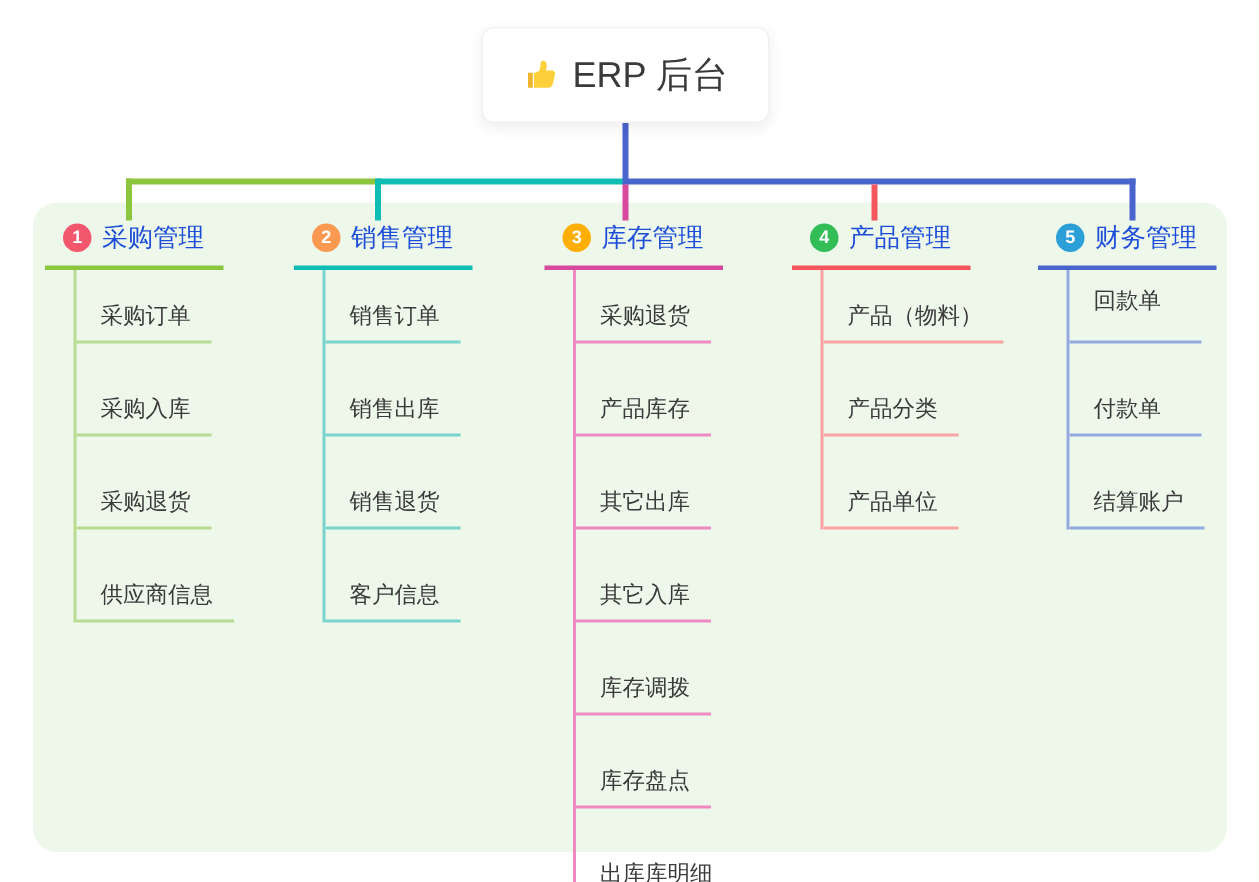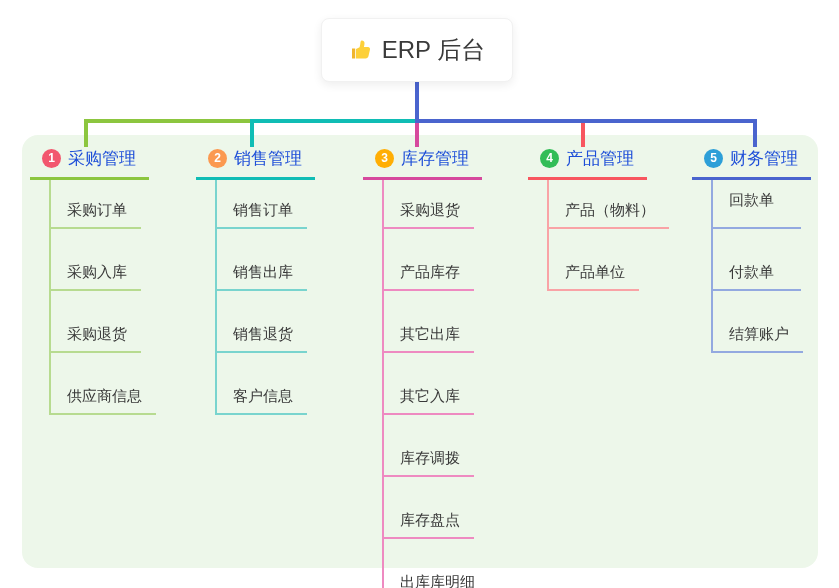--- a/index.html
+++ b/index.html
@@ -157,20 +157,23 @@
   <div class="branch-slot b3">
   <div class="branch-header" style="border-bottom-color: rgb(248, 86, 95);">
     <span class="branch-badge" style="background-color: rgb(50, 189, 87);">4</span>
     <span class="branch-label">产品管理</span>
   </div>
   <div class="branch-items" style="border-left-color: rgb(249, 163, 166);">
         <div class="item" style="border-bottom-color: rgb(249, 163, 166); justify-content: center;">
           <span>产品（物料）</span>
         </div>
         <div class="item" style="border-bottom-color: rgb(249, 163, 166);">
+          <span>产品分类</span>
+        </div>
+        <div class="item" style="border-bottom-color: rgb(249, 163, 166);">
           <span>产品单位</span>
         </div>
       </div>
 </div>
   <div class="branch-slot b4">
   <div class="branch-header" style="border-bottom-color: rgb(74, 100, 206);">
     <span class="branch-badge" style="background-color: rgb(45, 159, 216);">5</span>
     <span class="branch-label">财务管理</span>
   </div>
   <div class="branch-items" style="border-left-color: rgb(147, 169, 224);">

